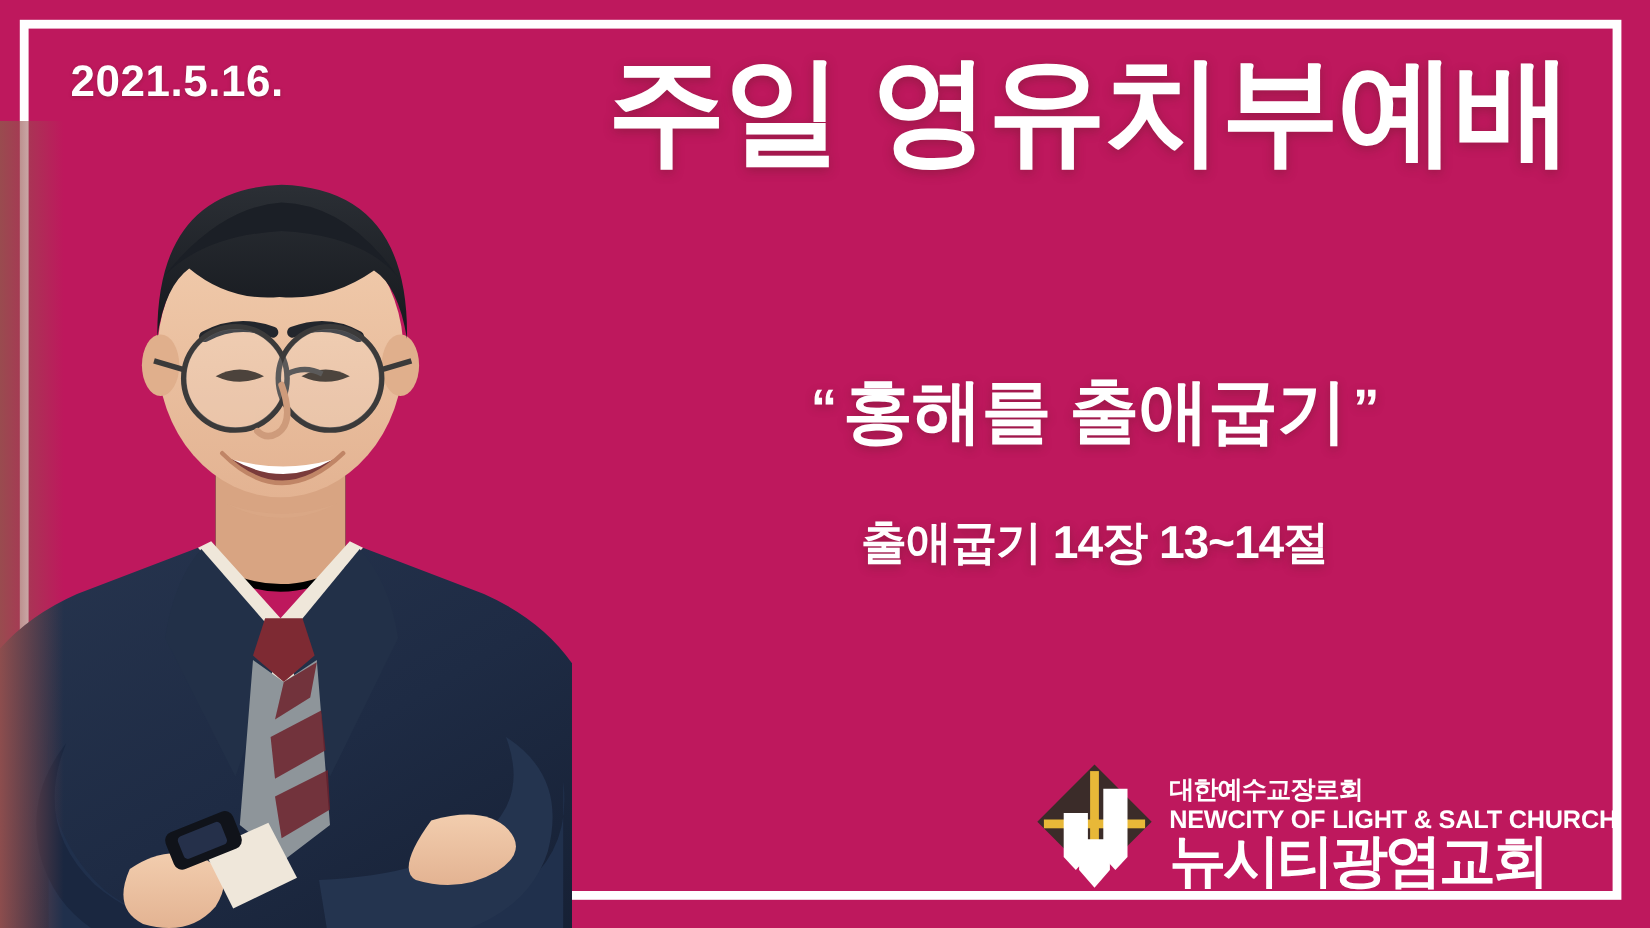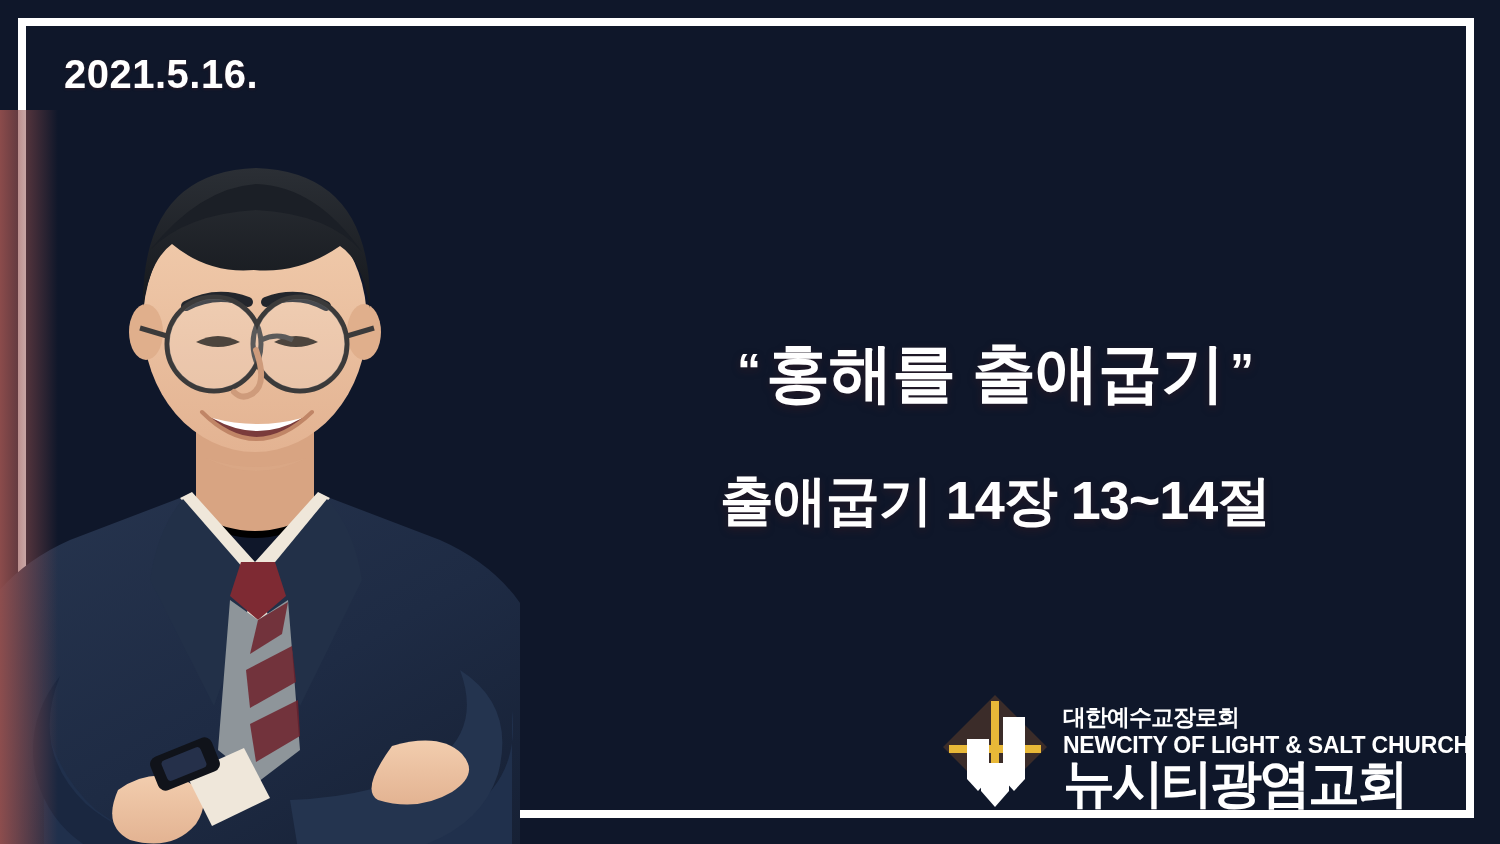--- a/index.html
+++ b/index.html
@@ -5,21 +5,21 @@
   html, body {
     margin: 0;
     padding: 0;
     background: #000;
   }
   #stage {
     position: relative;
     width: 1500px;
     height: 844px;
     overflow: hidden;
-    background: #0f172a;
+    background: #be185d;
     font-family: "Liberation Sans", "DejaVu Sans", sans-serif;
   }
 
   
   #frame {
     position: absolute;
     left: 18px;
     top: 18px;
     width: 1456px;
     height: 800px;
@@ -77,21 +77,21 @@
     white-space: nowrap;
     text-shadow: 0 3px 9px rgba(80,30,30,.35);
   }
   #sermon-title .qmark {
     font-size: 48px;
     vertical-align: 8px;
     padding: 0 6px;
   }
   #scripture {
     margin-top: 48px;
-    font-size: 54px;
+    font-size: 42px;
     font-weight: bold;
     letter-spacing: -1px;
     white-space: nowrap;
     text-shadow: 0 3px 9px rgba(80,30,30,.35);
   }
 
   
   #portrait {
     position: absolute;
     left: 0px;
@@ -258,20 +258,21 @@
 
         <rect x="0" y="0" width="58" height="734" fill="url(#edgeFade)" opacity="0.92"></rect>
       </g>
     </svg>
   </div>
 
   <div id="frame"></div>
 
   <div id="date">2021.5.16.</div>
 
+  <div id="title">주일 영유치부예배</div>
 
   <div id="sermon">
     <div id="sermon-title">
       <span class="qmark">“</span><span>홍해를 출애굽기</span><span class="qmark">”</span>
     </div>
     <div id="scripture">출애굽기 14장 13~14절</div>
   </div>
 
 
   <div id="logo">

